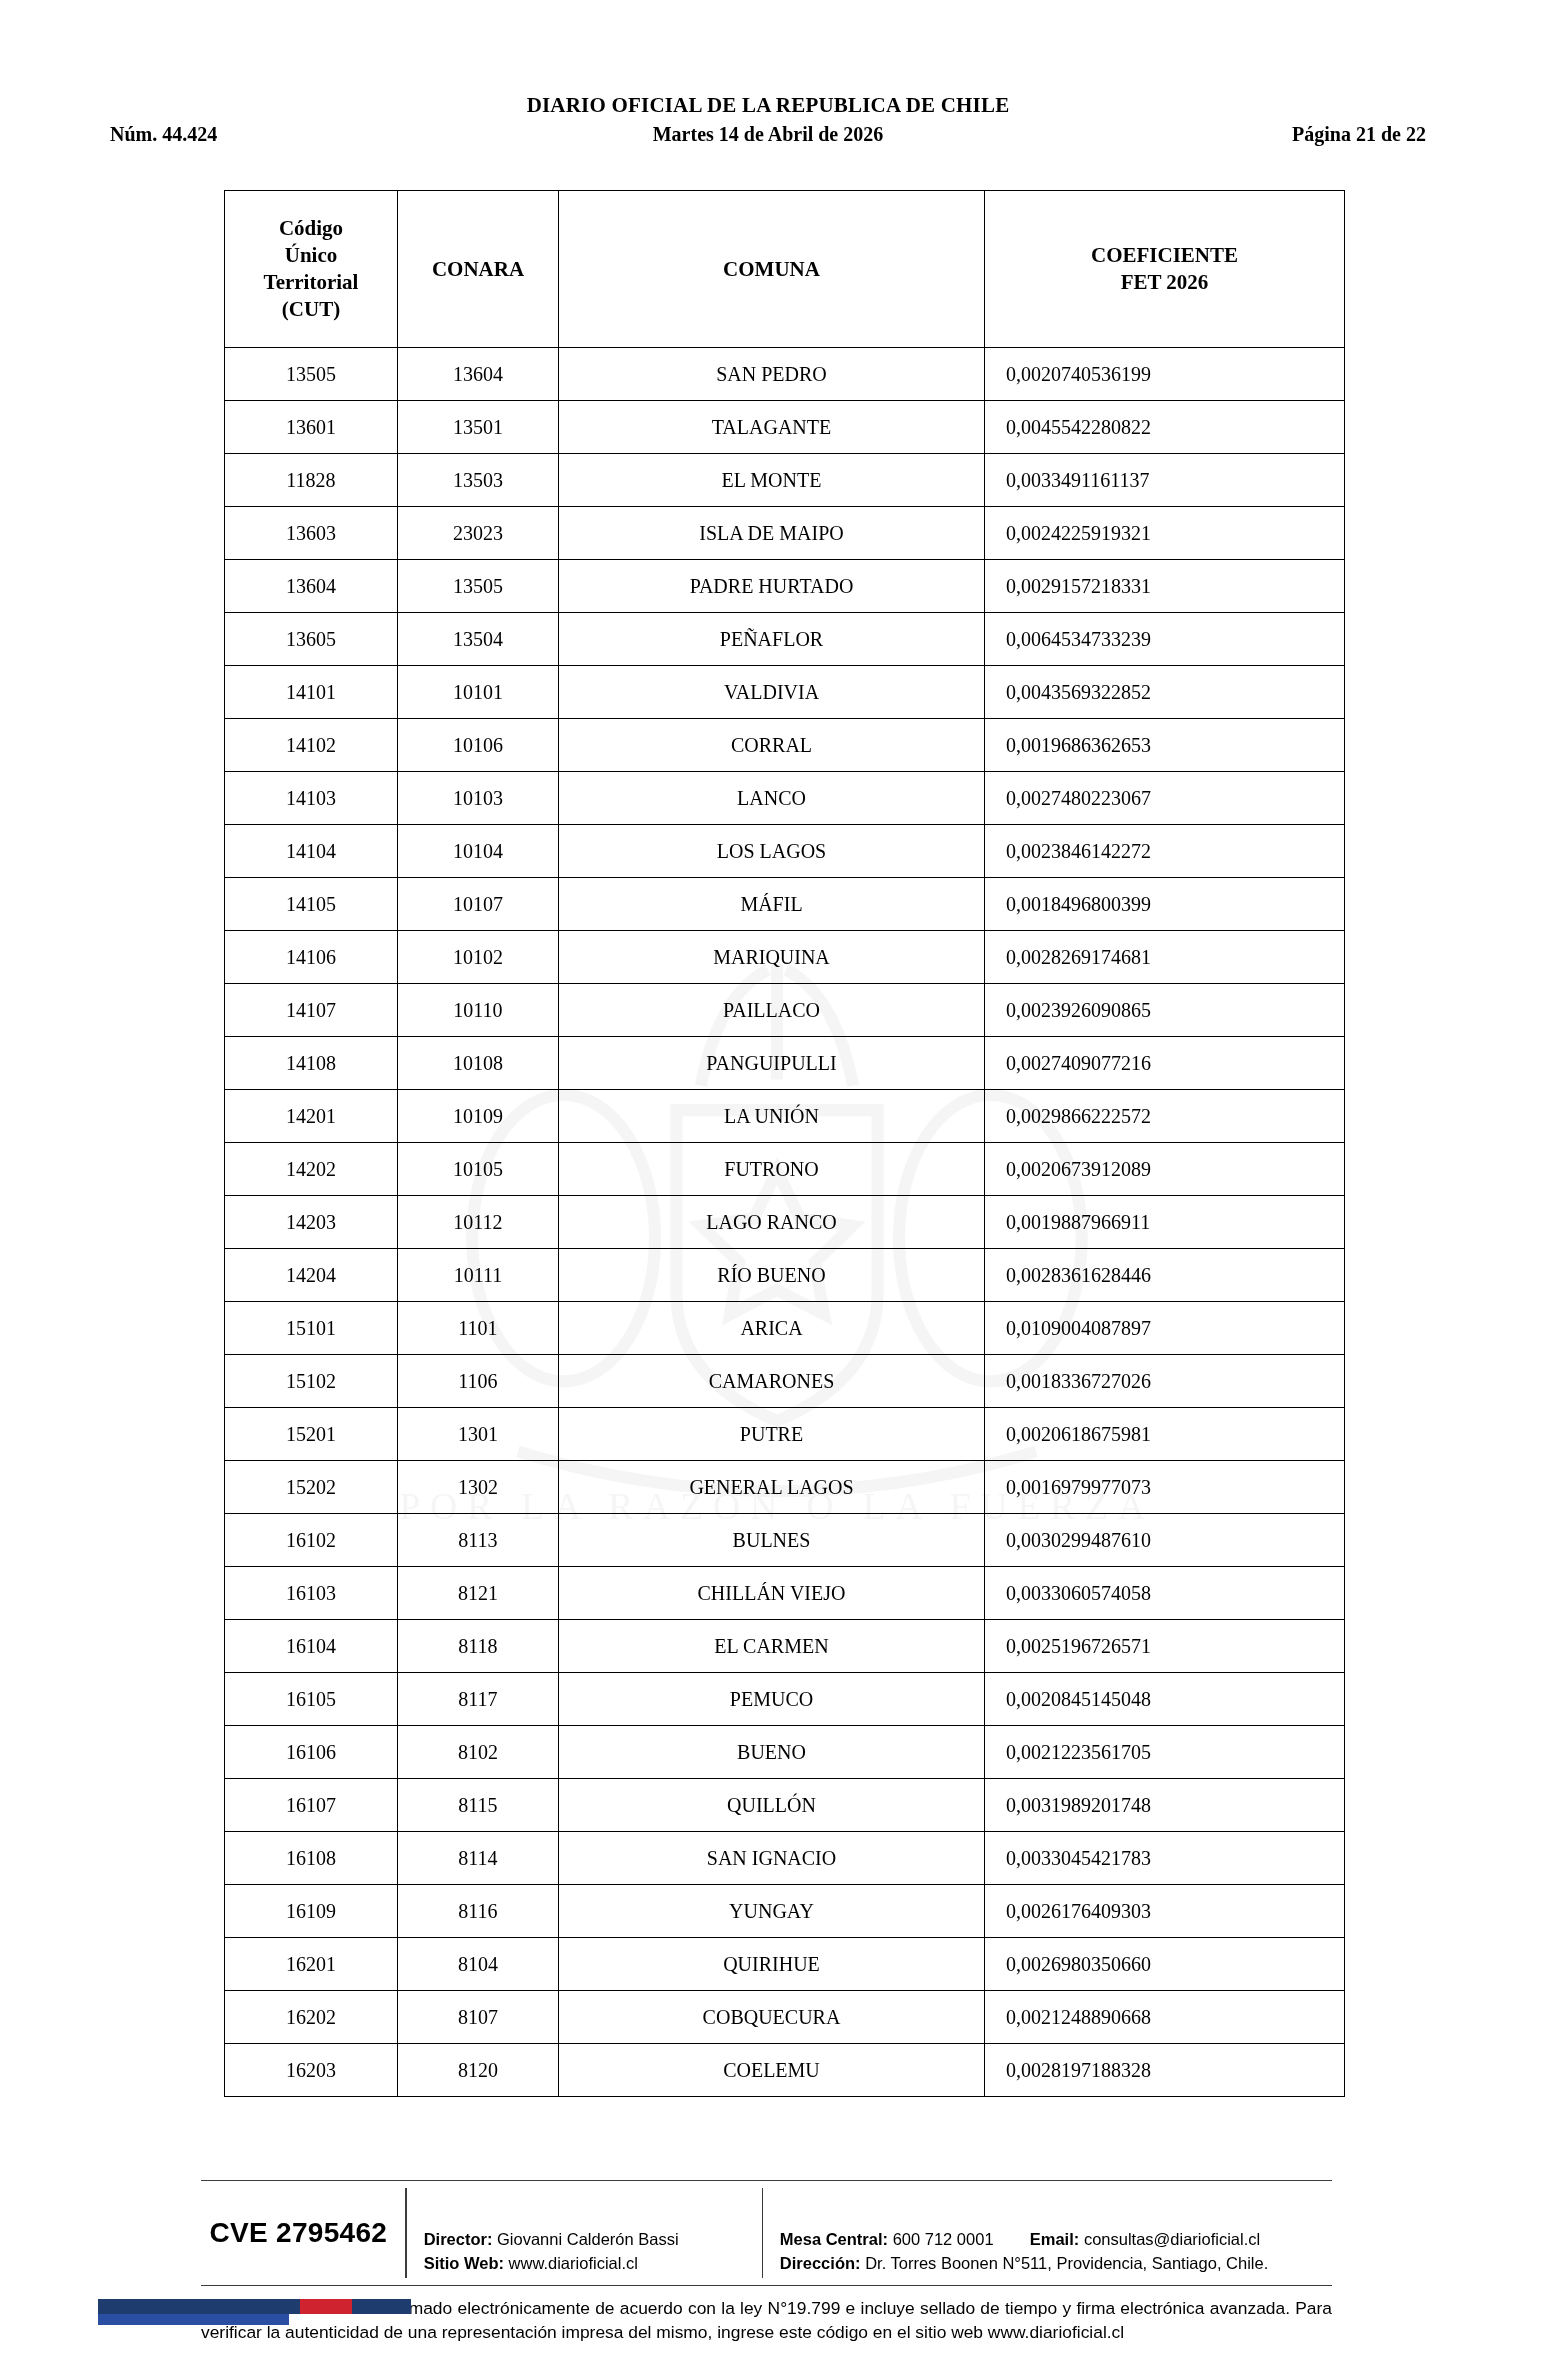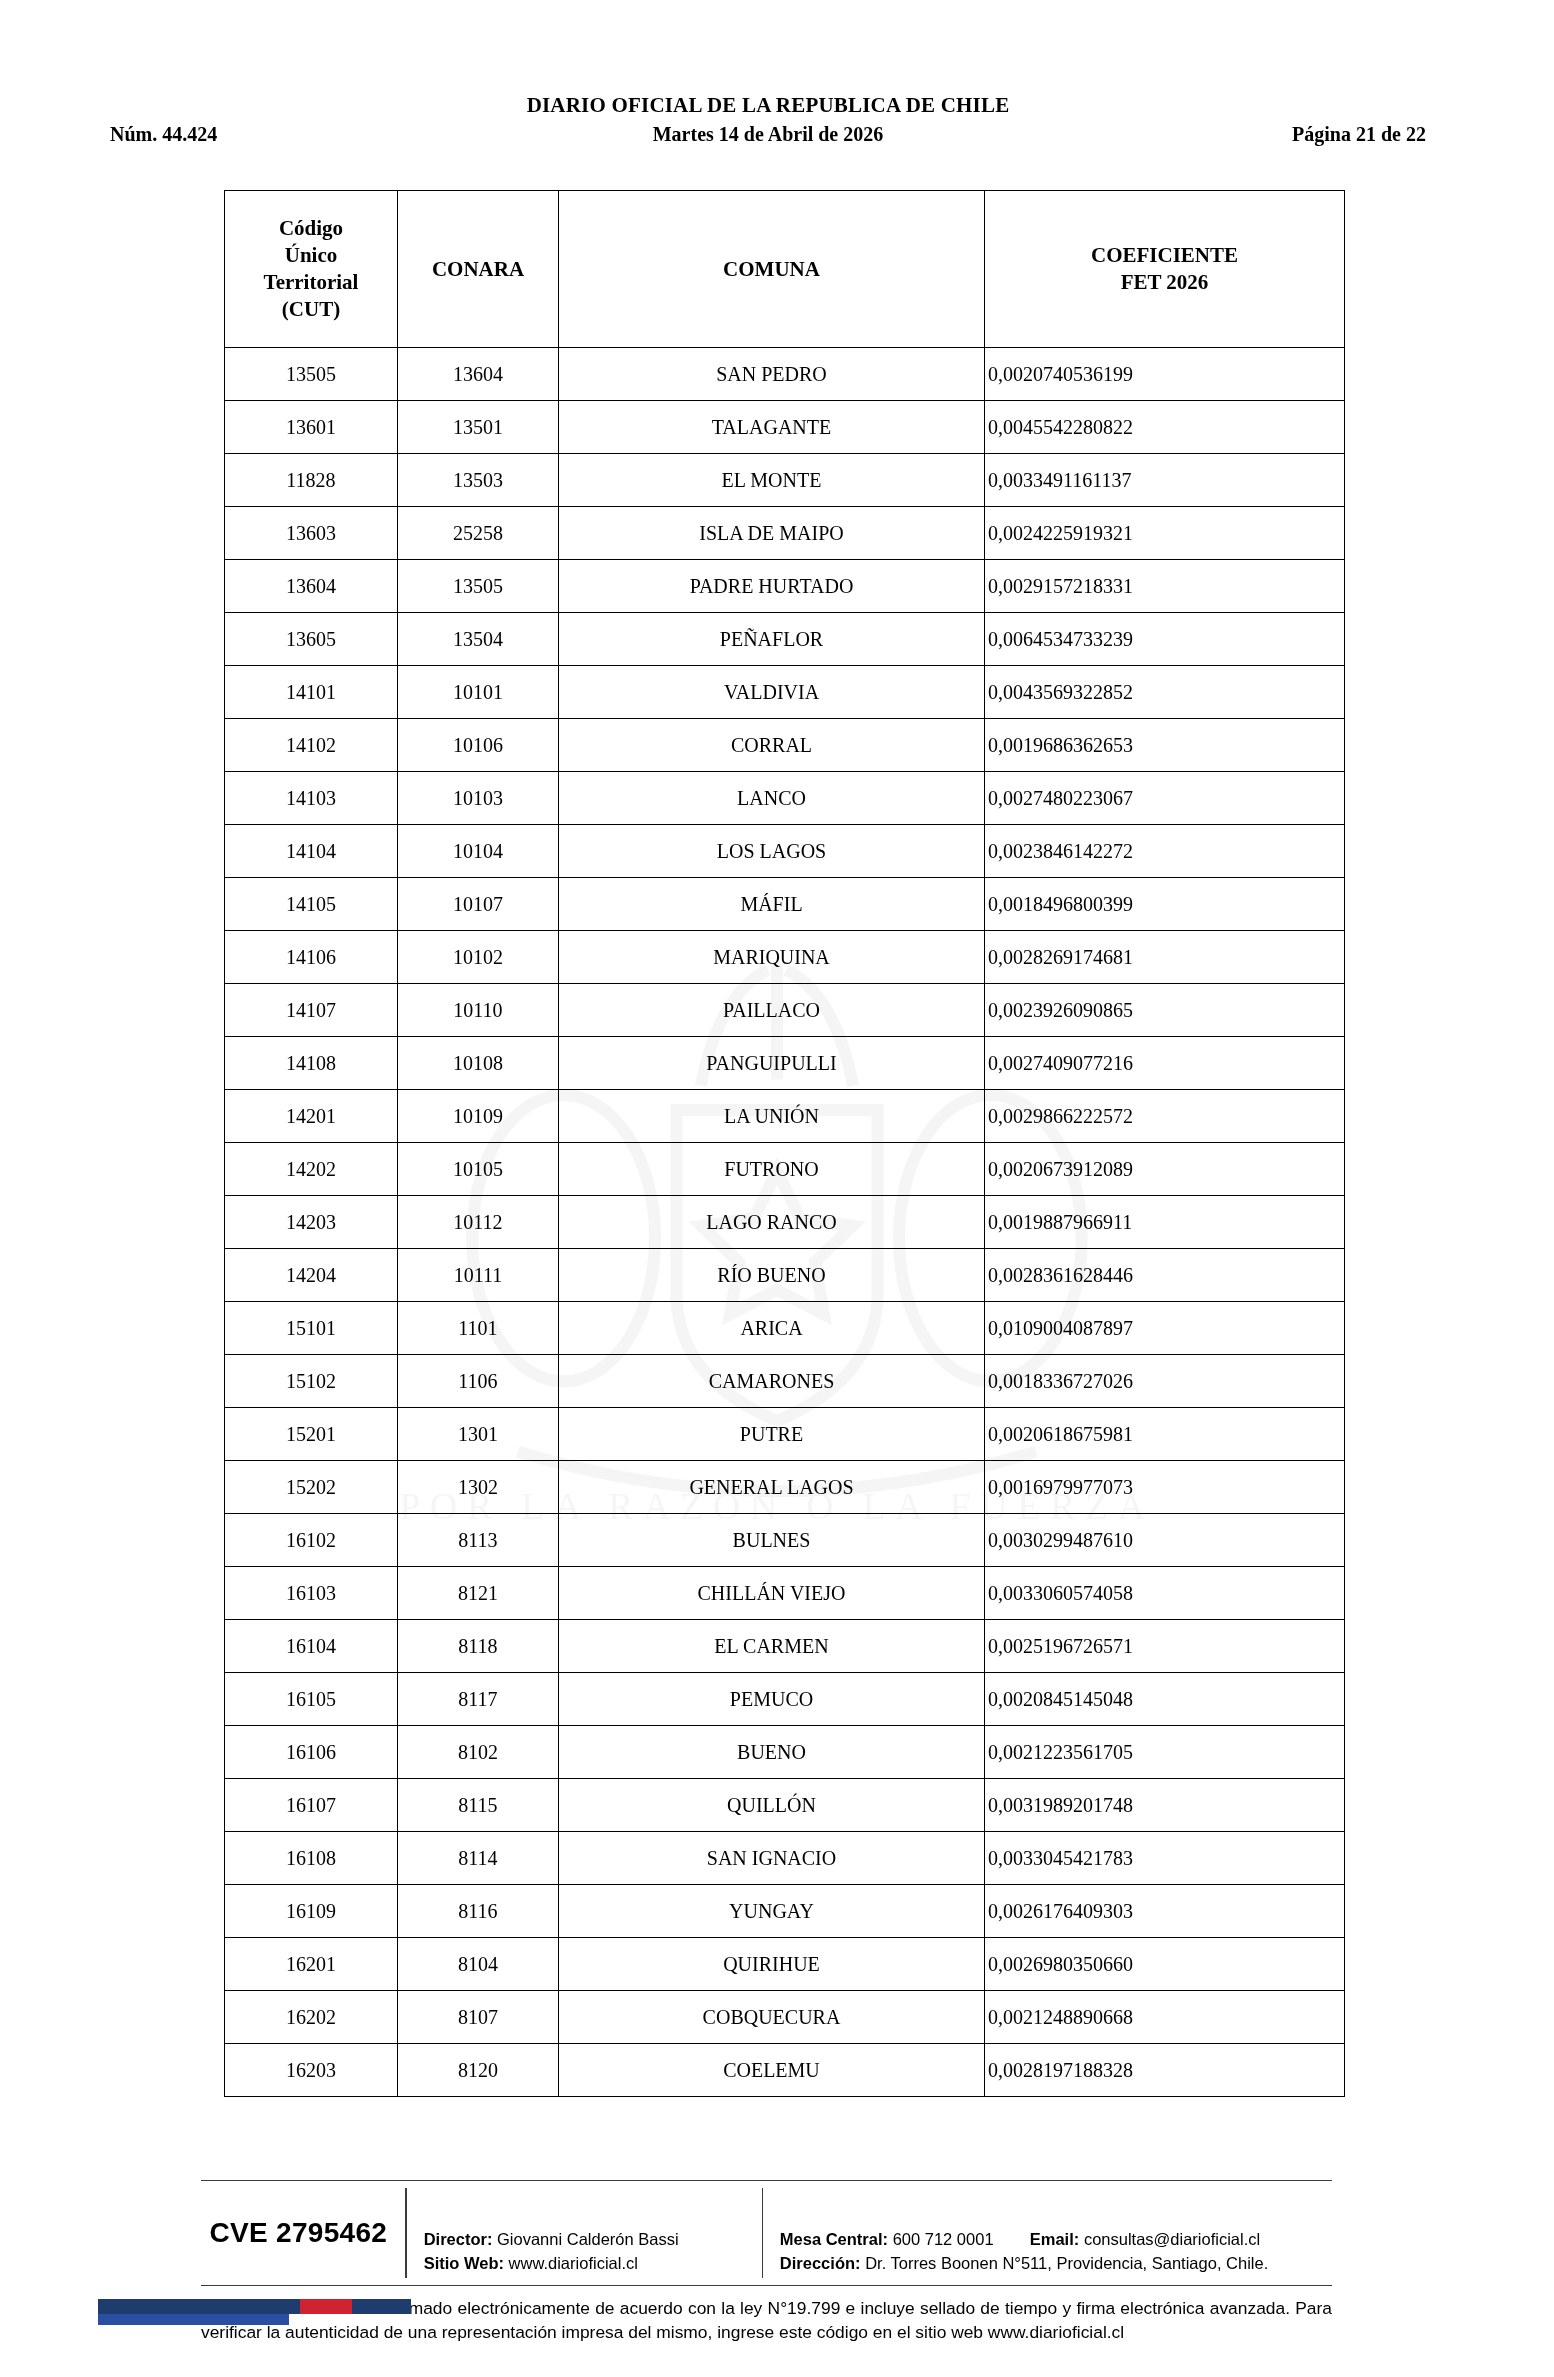--- a/index.html
+++ b/index.html
@@ -39,21 +39,21 @@
   .coef th, .coef td { border:1.2px solid #000; }
   .coef th {
     font-size:21px; font-weight:bold; height:157px;
     vertical-align:middle; text-align:center;
     white-space:pre-line; line-height:1.28; padding:0 6.1px;
   }
   .coef td {
     font-size:20px; height:53px; vertical-align:middle;
     text-align:center; padding:0 6.1px;
   }
-  .coef td.c3 { text-align:left; padding-left:3px; }
+  .coef td.c3 { text-align:left; padding-left:21px; }
 
   
   .footer {
     position:absolute; left:201px; width:1131px; top:2180px;
     font-family:"Liberation Sans","DejaVu Sans",sans-serif; z-index:2;
   }
   .finfo {
     display:flex; align-items:stretch;
     border-top:1.2px solid #3c3c3c; border-bottom:1.2px solid #3c3c3c;
     padding:7.3px 0;
@@ -143,21 +143,21 @@
         <td class="c3">0,0045542280822</td>
       </tr>
       <tr>
         <td class="c0">11828</td>
         <td class="c1">13503</td>
         <td class="c2">EL MONTE</td>
         <td class="c3">0,0033491161137</td>
       </tr>
       <tr>
         <td class="c0">13603</td>
-        <td class="c1">25258</td>
+        <td class="c1">23023</td>
         <td class="c2">ISLA DE MAIPO</td>
         <td class="c3">0,0024225919321</td>
       </tr>
       <tr>
         <td class="c0">13604</td>
         <td class="c1">13505</td>
         <td class="c2">PADRE HURTADO</td>
         <td class="c3">0,0029157218331</td>
       </tr>
       <tr>

